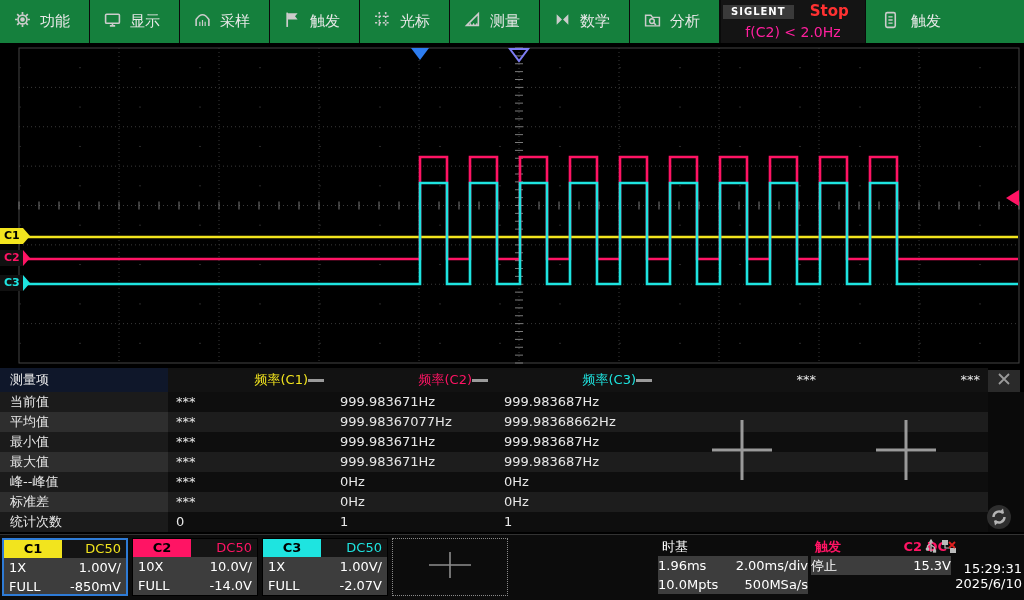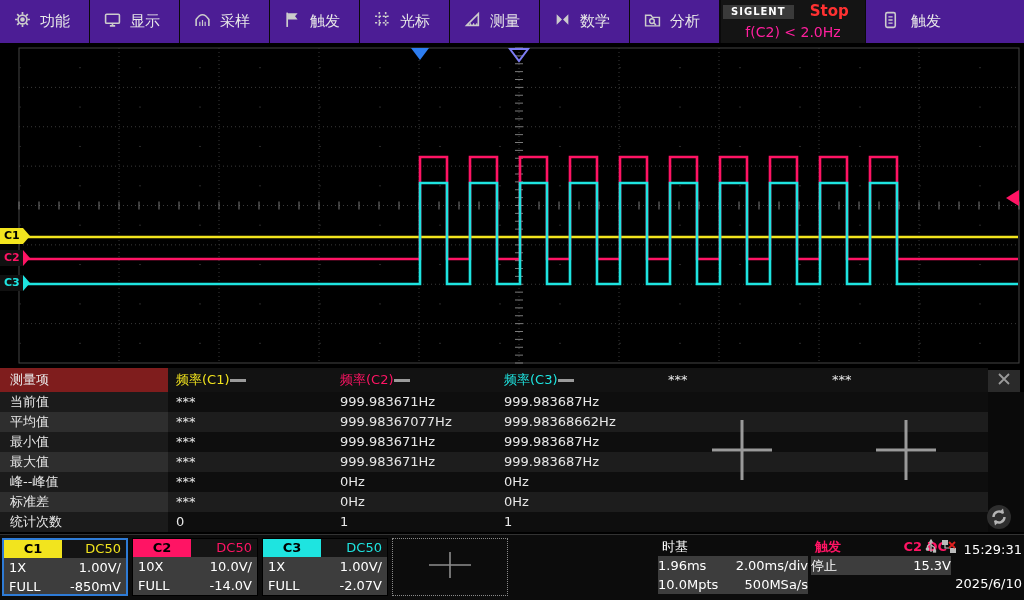--- a/index.html
+++ b/index.html
@@ -1,20 +1,20 @@
 <!DOCTYPE html>
 <html style="--c1: #f2e41e; --c2: #ff1464; --c3: #1ee4e0; --accent_blue: #2d7df0; --hollow_marker: #7d7df5; --stop_red: #ff3131; --trig_pink: #ff1f9e; --grid: #3a3a3a; --axis: #7a7a7a;"><head>
 <meta charset="utf-8">
 <style>
   html,body{margin:0;padding:0;background:#000;}
   #screen{position:relative;width:1024px;height:600px;background:#000;overflow:hidden;
           font-family:"DejaVu Sans","Liberation Sans",sans-serif;color:#e8e8e8;}
 
   
-  #menubar{position:absolute;left:0;top:0;width:1024px;height:45px;background:#4c1d95;
+  #menubar{position:absolute;left:0;top:0;width:1024px;height:45px;background:#15803d;
            border-bottom:2px solid #000;display:flex;align-items:stretch;box-sizing:border-box;}
   .menu-item{width:90px;display:flex;align-items:center;gap:9px;padding-left:14px;box-sizing:border-box;
              border-right:1px solid #0a0a0a;font-size:15px;color:#e8e8e8;cursor:pointer;}
   .menu-item svg{flex:0 0 auto;}
   #brand-block{width:146px;border-right:1px solid #0a0a0a;display:flex;flex-direction:column;
                background:#141414;box-sizing:border-box;border-left:1px solid #0a0a0a;}
   #brand-row{display:flex;align-items:center;height:21px;}
   #brand-logo{background:#3a3a3a;color:#fff;font-weight:bold;font-size:10px;letter-spacing:1px;
               padding:1px 8px 2px 8px;margin:2px 0 0 2px;}
   #run-state{flex:1;text-align:center;color:#ff3131;font-size:15px;font-weight:bold;}
@@ -38,22 +38,22 @@
   #chlabel-c3 .arrow{border-left-color:var(--c3);}
 
   
   #mtable{position:absolute;left:0;top:368px;width:1024px;}
   .trow,.thead{display:flex;height:20px;line-height:20px;font-size:13px;}
   .thead{height:24px;line-height:24px;}
   .cell{box-sizing:border-box;overflow:hidden;white-space:nowrap;}
   .cell.lbl{width:168px;padding-left:10px;}
   .cell.val{width:164px;padding-left:8px;}
   .cell.fill{width:36px;}
-  .thead .cell.lbl{background:#7f1d1d;}
-  .thead .cell.val{background:#121212;display:flex;align-items:center;justify-content:flex-start;padding-right:8px;}
+  .thead .cell.lbl{background:#0f172a;}
+  .thead .cell.val{background:#121212;display:flex;align-items:center;justify-content:flex-end;padding-right:8px;}
   .r-odd .cell.lbl{background:#1b1b1b;} .r-odd .cell.val{background:#0e0e0e;} .r-odd .cell.fill{background:#0a0a0a;}
   .r-even .cell.lbl{background:#2e2e2e;} .r-even .cell.val{background:#1d1d1d;} .r-even .cell.fill{background:#0a0a0a;}
   .hc1{color:var(--c1);} .hc2{color:var(--c2);} .hc3{color:var(--c3);}
   .minus{width:16px;height:3px;background:#9a9a9a;display:inline-block;cursor:pointer;}
   #tbl-close{position:absolute;left:988px;top:2px;width:32px;height:22px;background:#2a2a2a;
              display:flex;align-items:center;justify-content:center;cursor:pointer;}
   .bigplus{position:absolute;top:46px;cursor:pointer;}
   #plus-slot4{left:706px;} #plus-slot5{left:870px;}
   #stat-refresh{position:absolute;left:986px;top:136px;cursor:pointer;}
 
@@ -73,21 +73,21 @@
   #ch-add{position:absolute;left:392px;top:3px;width:114px;height:56px;border:1px dotted #8a8a8a;
           display:flex;align-items:center;justify-content:center;cursor:pointer;}
   .infobox{position:absolute;top:3px;height:58px;font-size:13px;}
   #tb-box{left:658px;width:150px;cursor:pointer;}
   #tb-box .hrow{height:18px;line-height:18px;padding-left:4px;color:#fff;}
   .grayrow{display:flex;justify-content:space-between;background:#3d3d3d;height:19px;line-height:19px;padding:0 0;color:#fff;}
   #trg-box{left:811px;width:140px;cursor:pointer;}
   #trg-box .hrow{height:18px;line-height:18px;display:flex;justify-content:space-between;padding:0 4px;color:var(--c2);font-weight:bold;}
   #clockbox{position:absolute;left:952px;top:3px;width:70px;height:58px;font-size:13px;color:#fff;}
   #status-icons{position:absolute;left:925px;top:4px;display:flex;gap:4px;align-items:center;}
-  #clock-time{position:absolute;left:0;top:4px;width:70px;text-align:right;}
+  #clock-time{position:absolute;left:0;top:23px;width:70px;text-align:right;}
   #clock-date{position:absolute;left:-8px;top:38px;width:78px;text-align:right;}
 
   
   #watermark{position:absolute;left:522px;top:526px;width:500px;height:72px;opacity:.5;pointer-events:none;
              color:#b9b9b9;z-index:50;}
   #wm-text{position:absolute;left:78px;top:0px;font-size:44px;font-weight:bold;letter-spacing:4px;
            font-family:"DejaVu Serif","Liberation Serif",serif;}
   #wm-url{position:absolute;left:100px;top:48px;font-size:13px;font-weight:bold;letter-spacing:1px;}
   #wm-logo{position:absolute;left:8px;top:4px;}
 </style>

